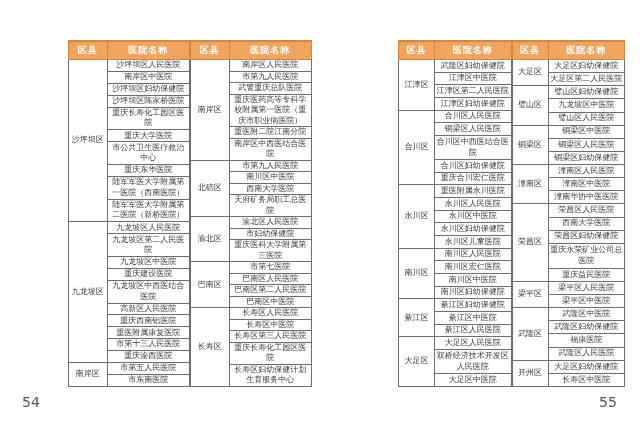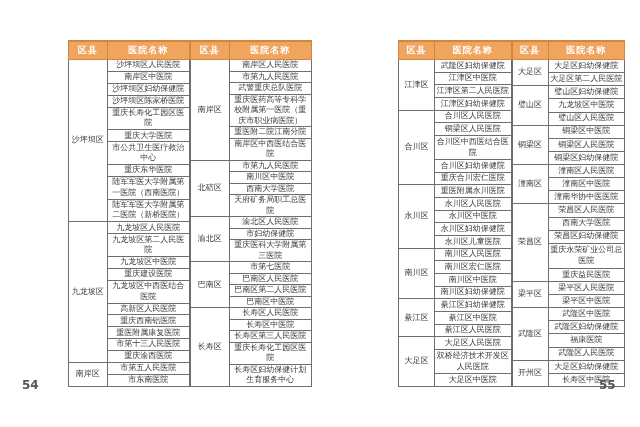--- a/index.html
+++ b/index.html
@@ -24,23 +24,22 @@
     letter-spacing:1px;
   }
   td{
     border:1px solid var(--body-border,#6e6e6e);
     font-size:8px;text-align:center;vertical-align:middle;
     padding:0 1px;line-height:1.3;
   }
   col.c-district{width:32%;}
   col.c-hospital{width:68%;}
   .page-num{
-    position:absolute;top:378px;font-size:12px;
+    position:absolute;top:394px;font-size:14px;
     color:var(--page-number-color,#555555);
-    font-weight:bold;
   }
   .page-num-left{left:22px;}
   .page-num-right{left:599px;}
 </style>
 </head>
 <body style="--header-bg: #F0A45E; --header-text: #FFFFFF; --header-border: #D1873F; --body-border: #6E6E6E; --text: #3A3A3A; --page-number-color: #555555;">
 
 <div>
 
   <section class="page page-left">

